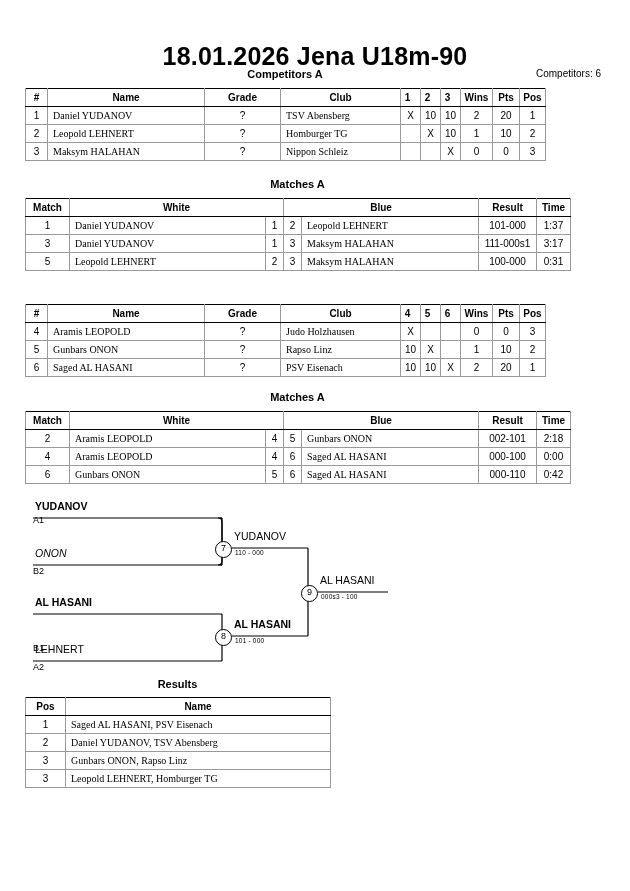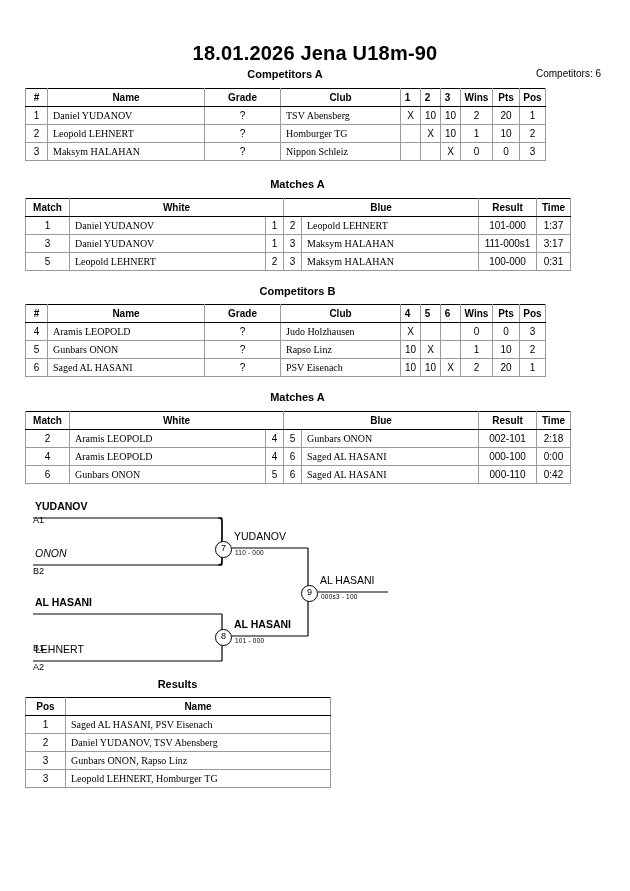--- a/index.html
+++ b/index.html
@@ -16,21 +16,21 @@
     -webkit-font-smoothing: none;
   }
 
   .page { position: relative; width: 630px; height: 891px; overflow: hidden; }
 
   
   .doc-title {
     position: absolute;
     left: 0; top: 42px; width: 630px;
     text-align: center;
-    font-size: 20px;
+    font-size: 25px;
     font-weight: bold;
     letter-spacing: 0.2px;
   }
   .competitors-count {
     position: absolute;
     left: 536px; top: 68px;
     font-size: 10px;
   }
 
   
@@ -225,21 +225,20 @@
           <td class="l b">Leopold LEHNERT</td>
           <td class="c">2</td>
           <td class="c">3</td>
           <td class="l">Maksym HALAHAN</td>
           <td class="c">100-000</td>
           <td class="c">0:31</td>
         </tr>
       </tbody>
   </table>
 
-  <div class="caption" style="left:25px; top:285px; width:545px;">Competitors B</div>
   <table class="grid" id="pool-b" style="left:25px; top:304px; width:520px;">
     <colgroup>
       <col style="width:22px">
         <col style="width:157px">
         <col style="width:76px">
         <col style="width:120px">
       <col style="width:20px">
         <col style="width:20px">
         <col style="width:20px">
       <col style="width:32px">

